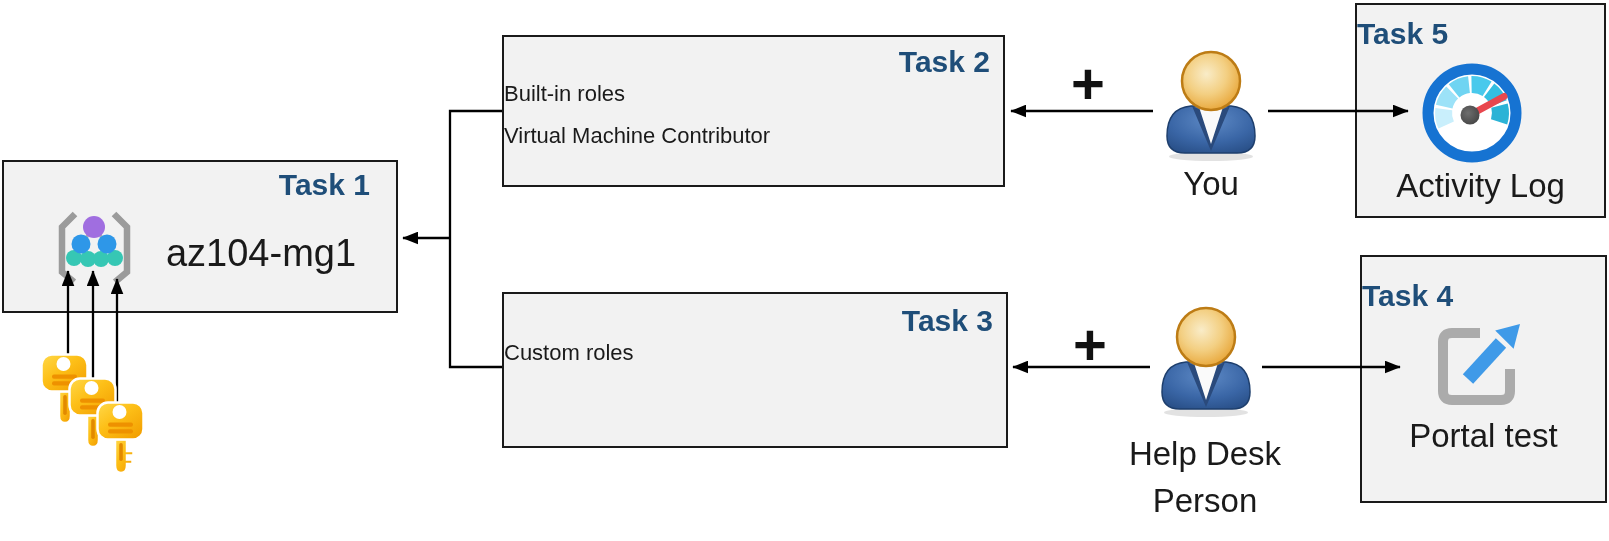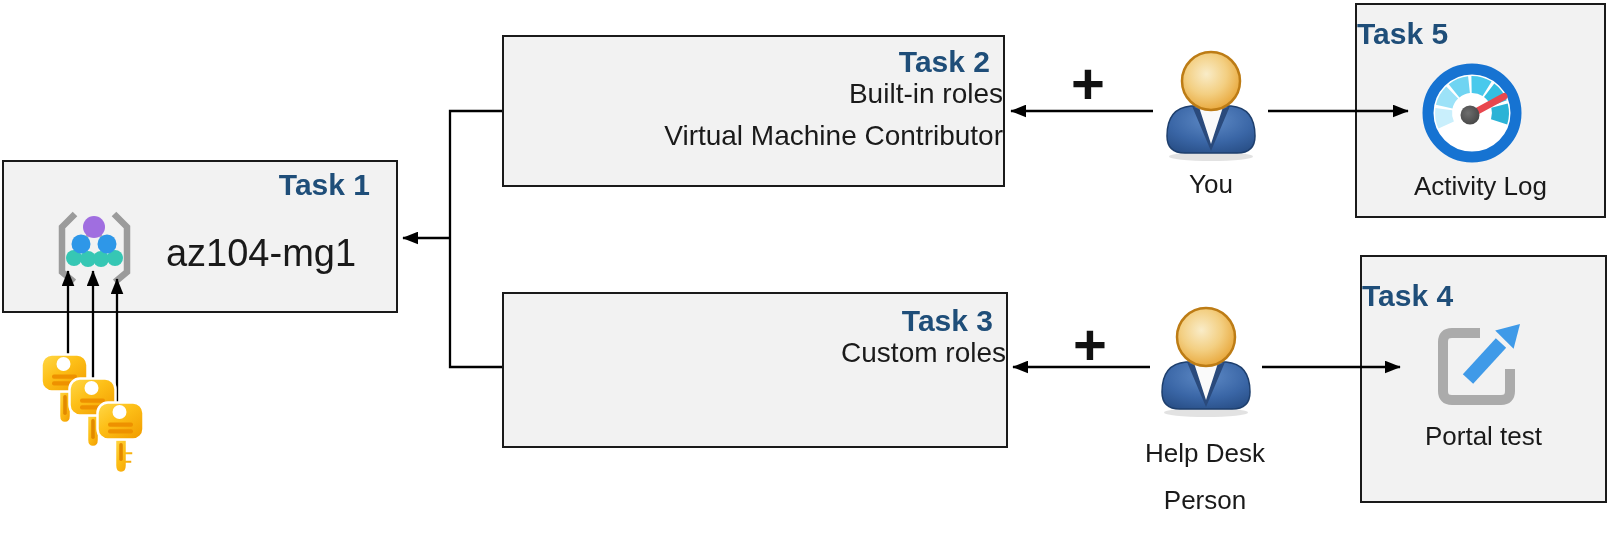--- a/index.html
+++ b/index.html
@@ -1,23 +1,23 @@
 <!DOCTYPE html>
 <html><head>
 <meta charset="utf-8">
 <style>
   html,body{margin:0;padding:0;background:#ffffff;}
   #canvas{position:relative;width:1609px;height:541px;background:#ffffff;overflow:hidden;
           font-family:"Liberation Sans", sans-serif;color:#1a1a1a;}
   .tbox{position:absolute;background:#f2f2f2;border:2.5px solid #1a1a1a;box-sizing:border-box;}
   .badge{position:absolute;color:#1f4e79;font-weight:bold;font-size:30px;line-height:34px;white-space:nowrap;}
   .badge.center{left:0;right:0;}
-  .boxlines{position:absolute;left:0;right:0;text-align:right;font-size:28px;line-height:42px;color:#1a1a1a;}
+  .boxlines{position:absolute;left:0;right:0;text-align:left;font-size:22px;line-height:42px;color:#1a1a1a;}
   .boxlines span{display:block;}
-  .caption{position:absolute;text-align:center;font-size:26px;line-height:38px;color:#1a1a1a;}
+  .caption{position:absolute;text-align:center;font-size:33px;line-height:38px;color:#1a1a1a;}
   .title-text{position:absolute;text-align:center;font-size:38px;color:#1a1a1a;}
   .plus{position:absolute;font-size:58px;font-weight:bold;color:#111;line-height:1;transform:translate(-50%,-54%);}
   svg.abs{position:absolute;}
   .layer-lines{z-index:4;pointer-events:none;}
   .layer-art{z-index:5;}
   .layer-top{z-index:6;}
 </style>
 </head>
 <body>
 

